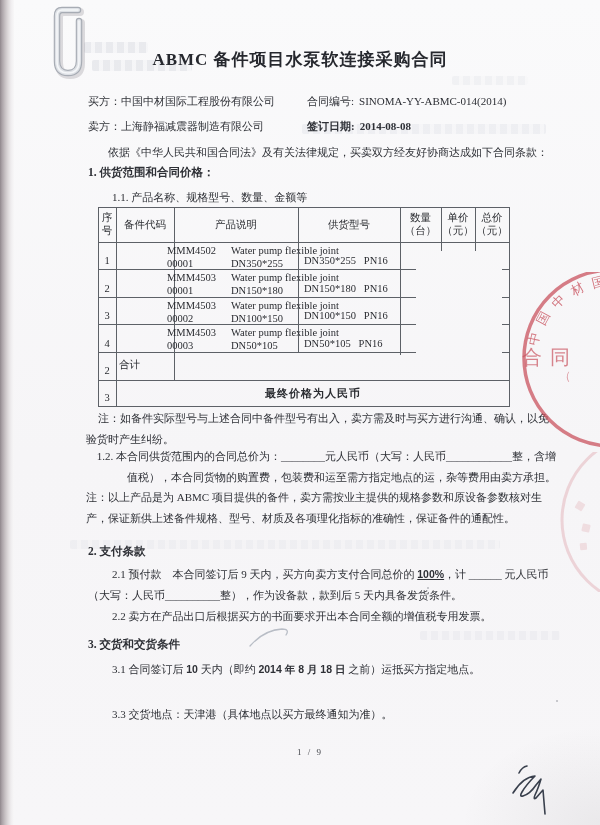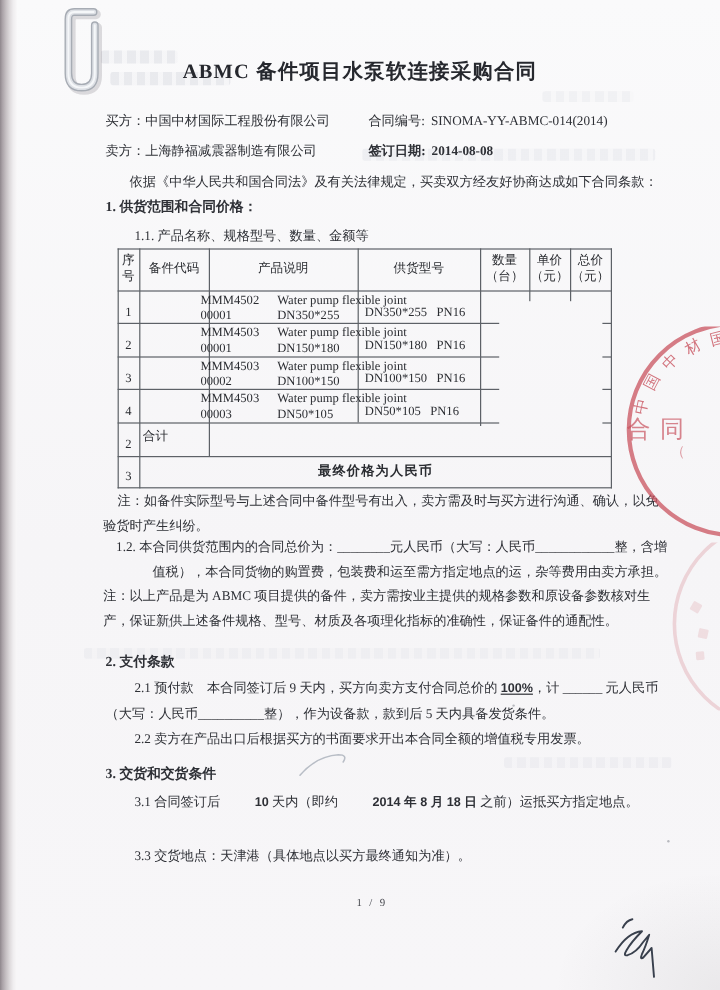--- a/index.html
+++ b/index.html
@@ -29,21 +29,21 @@
   .p12{left:86px;top:446px;width:470px;text-indent:7px;text-align:right;}
   .note2{left:86px;top:487px;width:472px;}
   .h2{left:88px;top:544px;font-size:11.5px;font-weight:bold;}
   .p21{left:88px;top:564px;width:472px;text-indent:24px;}
   .p22{left:112px;top:606px;width:460px;}
   .h3{left:88px;top:637px;font-size:11.5px;font-weight:bold;}
   .p31{left:112px;top:659px;width:460px;}
   .p32{left:112px;top:682px;width:460px;}
   .p33{left:112px;top:704px;width:460px;}
   .pagenum{left:0;top:747px;width:620px;text-align:center;font-size:9px;letter-spacing:2px;color:#45474d;}
-  .num-b{font-family:"Liberation Sans",sans-serif;font-weight:bold;font-size:10.5px;margin-left:26px;}
+  .num-b{font-family:"Liberation Sans",sans-serif;font-weight:bold;font-size:10.5px;}
   .pct{font-family:"Liberation Sans",sans-serif;font-weight:bold;text-decoration:underline;font-size:10.5px;}
   
   .table{position:absolute;left:98px;top:207px;width:412px;height:200px;font-size:10.5px;color:#2a2c31;}
   .hl,.vl{position:absolute;background:#5d6167;}
   .hl{height:1px;}
   .vl{width:1px;}
   .cell{position:absolute;line-height:13px;}
   .pre{white-space:pre-line;margin-left:48px;}
   .presp{white-space:pre;}
   .thc{text-align:center;white-space:pre-line;}

